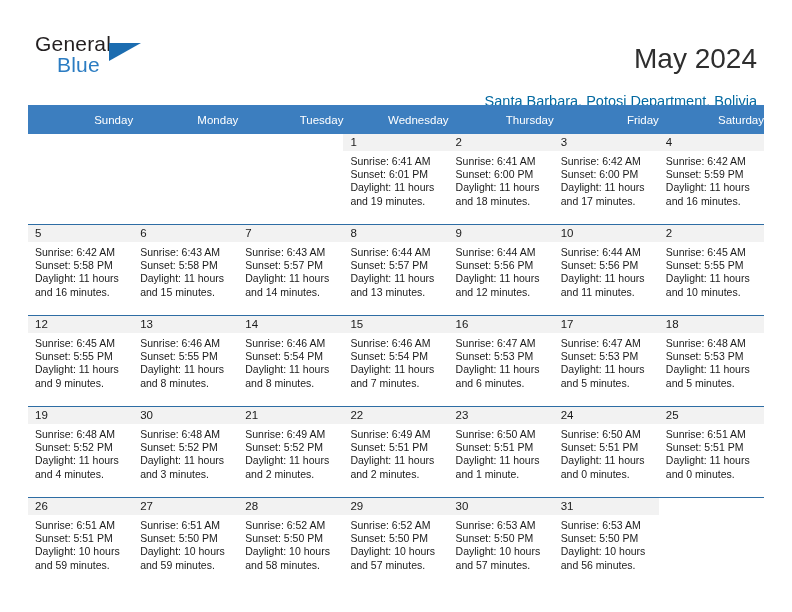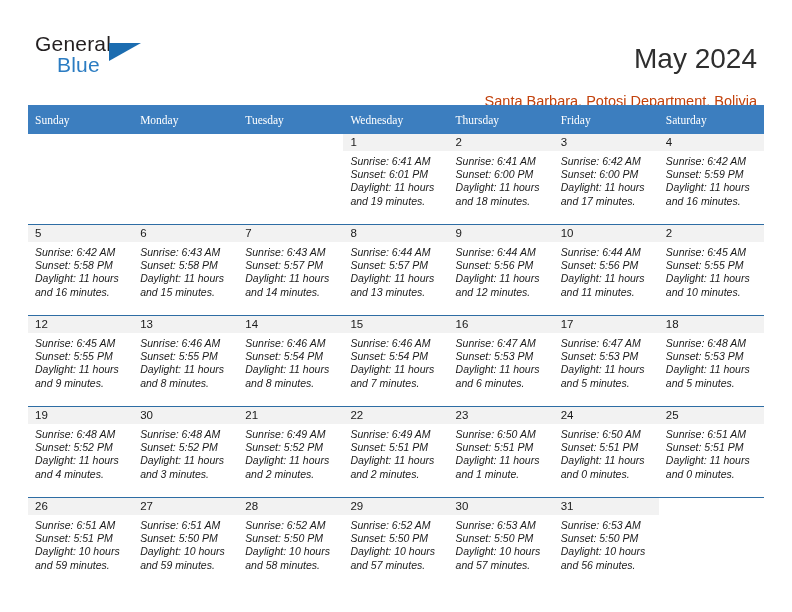--- a/index.html
+++ b/index.html
@@ -75,42 +75,42 @@
     font-size: 28px;
     line-height: 34px;
     color: #2e2e2e;
     font-weight: normal;
     font-family: "Liberation Sans", sans-serif;
   }
   .location {
     margin-top: 16px;
     font-size: 14.5px;
     line-height: 18px;
-    color: #c2410c;
+    color: #0369a1;
     font-family: "Liberation Sans", sans-serif;
   }
 
   
   .calendar {
     position: absolute;
     left: 28px;
     top: 105px;
     width: 736px;
     border-collapse: collapse;
     table-layout: fixed;
   }
   .calendar th {
     background: #3c7ebf;
     color: #ffffff;
     font-weight: normal;
     font-size: 11.5px;
-    text-align: left;
+    text-align: right;
     padding: 5px 0 5px 7px;
     height: 19px;
-    font-family: Liberation Serif, serif;
+    font-family: Liberation Sans, sans-serif;
     border: none;
   }
   .calendar td {
     width: 105.14px;
     height: 90px;
     vertical-align: top;
     padding: 0;
     border: none;
     border-top: 1px solid #2e6da4;
     background: #ffffff;
@@ -131,21 +131,20 @@
     font-size: 11.5px;
     color: #1a1a1a;
     box-sizing: border-box;
   }
   .detail {
     padding: 4px 5px 0 7px;
     font-size: 10.5px;
     line-height: 13.2px;
     color: #1a1a1a;
     font-family: "Liberation Sans", sans-serif;
-    font-style: italic;
   }
   .detail div {
     white-space: nowrap;
   }
   .daycell.blank .daynum-bar,
   .daycell.blank .detail {
     visibility: hidden;
   }
   .daycell.blank {
     background: #ffffff;

